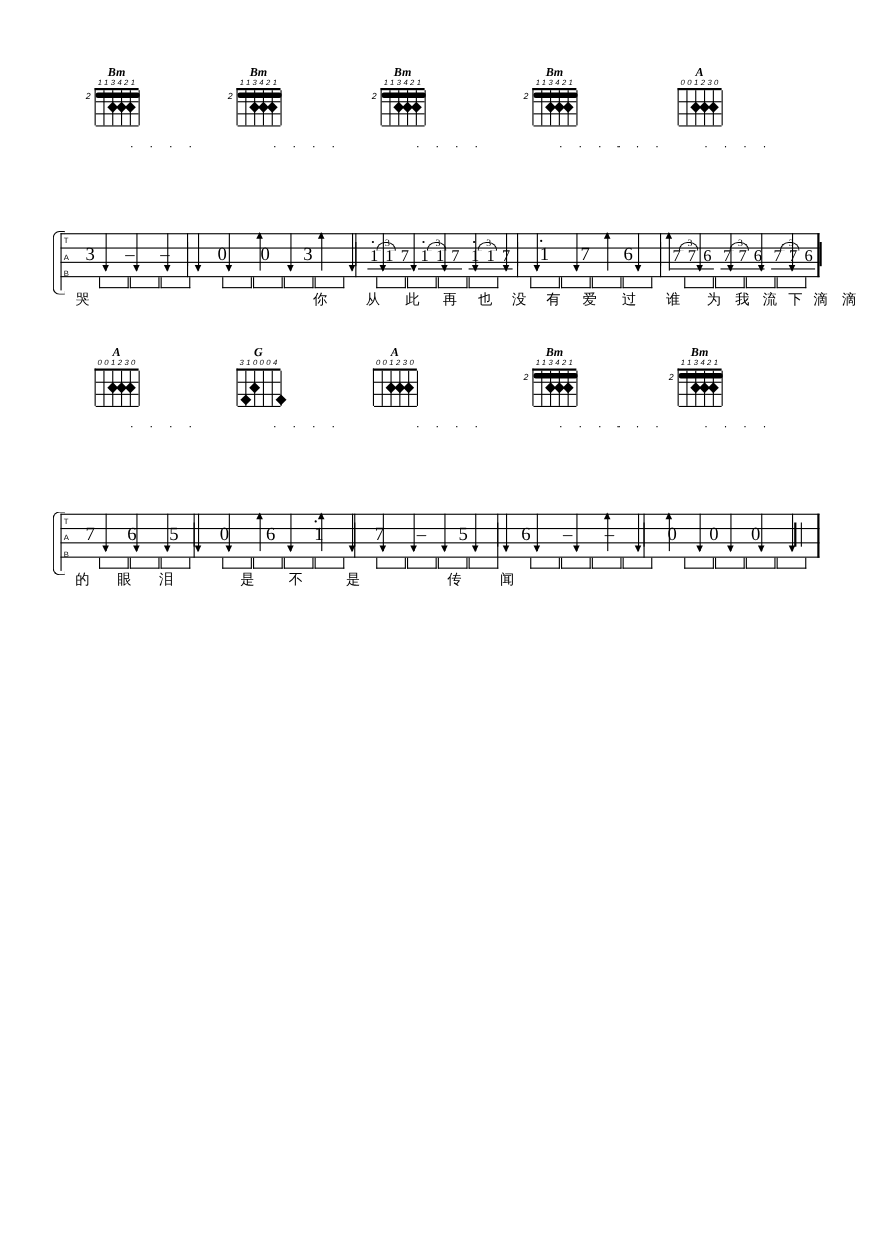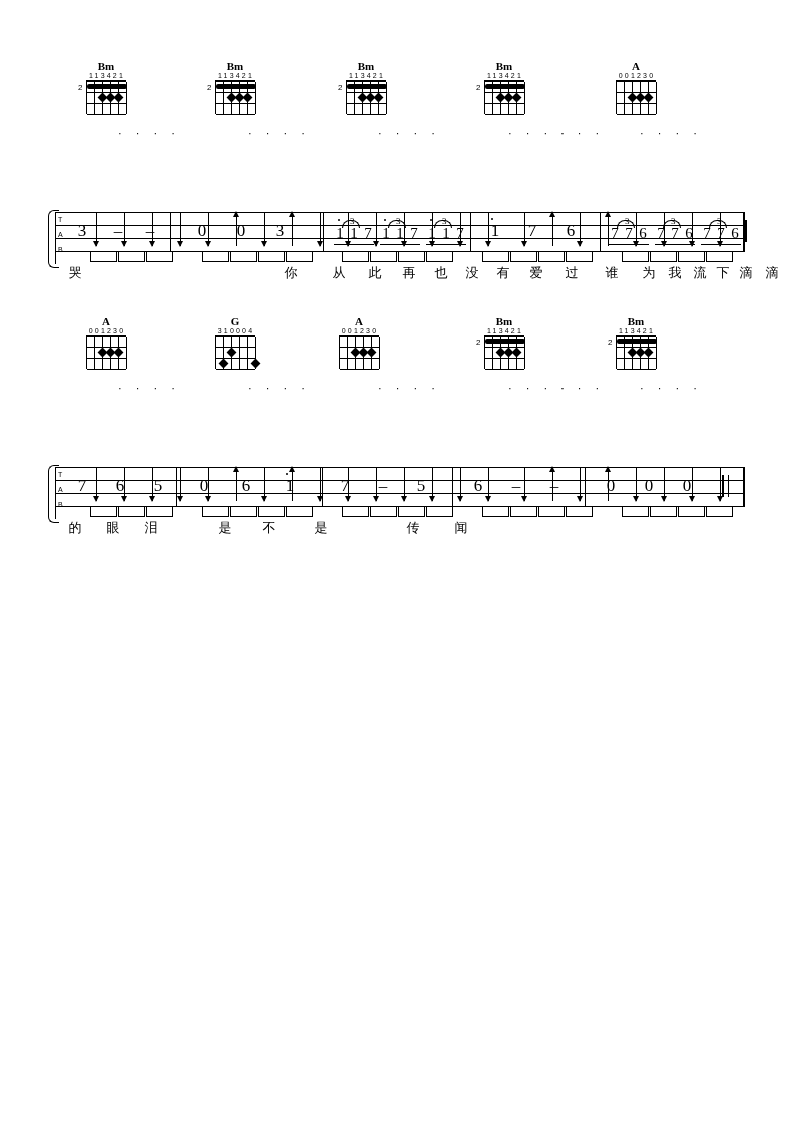--- a/index.html
+++ b/index.html
@@ -25,20 +25,21 @@
   .system {
     position: absolute;
     left: 0;
     width: 793px;
   }
 
   
   .chords {
     position: relative;
     height: 70px;
+    font-style: italic;
   }
   .chord {
     position: absolute;
     width: 52px;
     text-align: center;
   }
   .chord-name {
     font-family: "Liberation Serif", serif;
     font-weight: bold;
     font-size: 11px;

